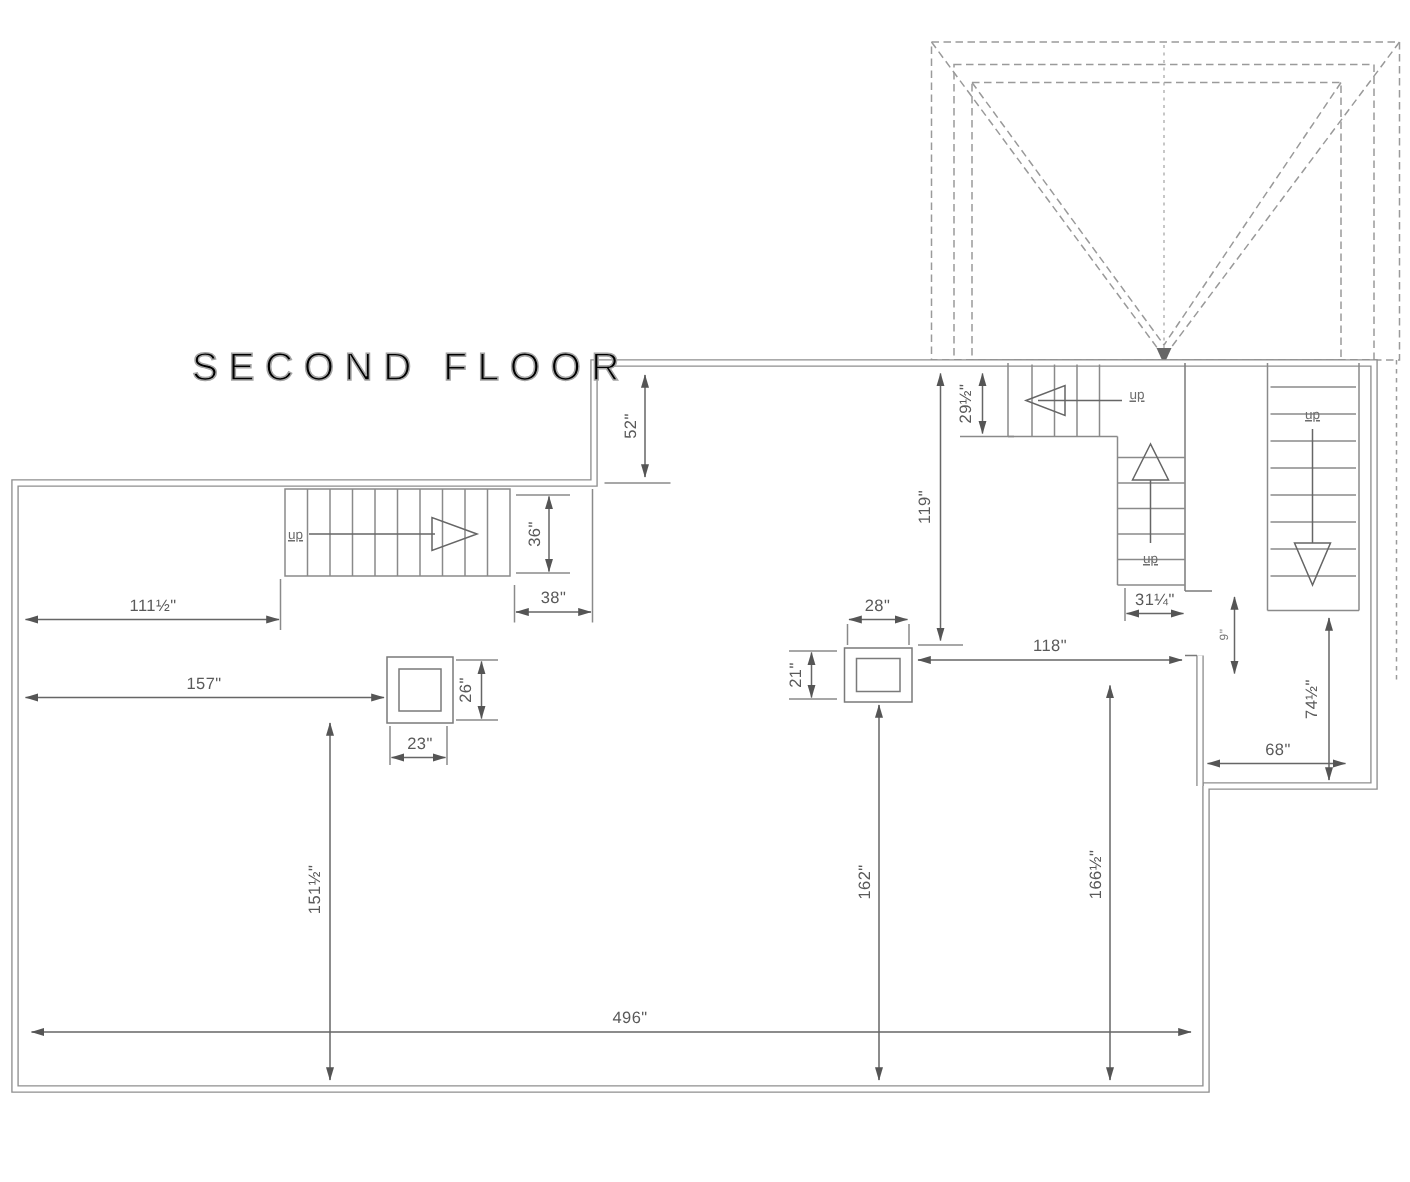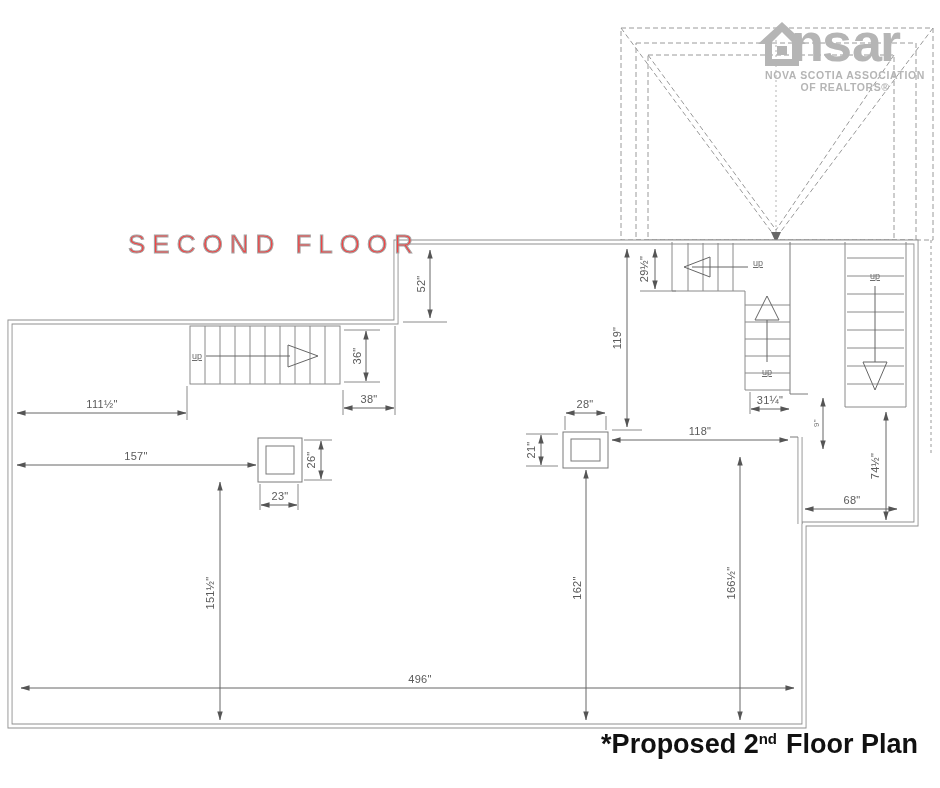--- a/index.html
+++ b/index.html
@@ -16,21 +16,21 @@
   .dim.h{transform:translate(-50%,-100%);}
   .dim.v{transform:translate(-50%,-50%) rotate(-90deg);}
   .dim.tiny{font-size:8px;color:#777;}
   .uplbl{
     position:absolute;font-size:9px;color:#6d6d6d;white-space:nowrap;
     transform:translate(-50%,-50%);font-family:"Liberation Sans",sans-serif;text-decoration:underline;
   }
   .floor-title{
     position:absolute;left:128px;top:229px;
     font-size:26px;letter-spacing:7px;font-weight:400;
-    color:#ef4444;-webkit-text-stroke:1px #a5a5a5;
+    color:#000000;-webkit-text-stroke:1px #a5a5a5;
     font-family:"Liberation Sans",sans-serif;
   }
   
   .logo{position:absolute;right:6px;top:20px;width:178px;text-align:center;color:#b5b5b5;}
   .logo-row{display:flex;align-items:flex-end;justify-content:center;line-height:.85;}
   .logo-big{font-size:54px;font-weight:700;letter-spacing:-2px;color:#b5b5b5;}
   .logo-house{margin:0 1px;}
   .logo-sub{font-size:10.5px;font-weight:700;letter-spacing:.6px;color:#b5b5b5;margin-top:3px;line-height:1.15;}
   
   .caption{
@@ -206,33 +206,15 @@
   <div class="dim h" style="left:700px;top:437px;">118"</div>
   <div class="dim h" style="left:770px;top:406px;">31¼"</div>
   <div class="dim v tiny" style="left:816px;top:423px;">9"</div>
   <div class="dim v" style="left:875px;top:466px;">74½"</div>
   <div class="dim h" style="left:852px;top:506px;">68"</div>
   <div class="dim v" style="left:210px;top:593px;">151½"</div>
   <div class="dim v" style="left:577px;top:588px;">162"</div>
   <div class="dim v" style="left:731px;top:583px;">166½"</div>
   <div class="dim h" style="left:420px;top:685px;">496"</div>
 
-  <div class="logo">
-    <div class="logo-row">
-      <span class="logo-big">ns</span>
-      <span class="logo-house">
-        <svg width="52" height="48" viewBox="0 0 52 48">
-          <path d="M26,2 L50,24 L43,24 L43,46 L9,46 L9,24 L2,24 Z
-                   M26,12 L16,22 L16,39 L36,39 L36,22 Z" fill="#b5b5b5" fill-rule="evenodd"></path>
-          <rect x="21" y="26" width="10" height="9" fill="#b5b5b5"></rect>
-        </svg>
-      </span>
-      <span class="logo-big">ar</span>
-    </div>
-    <div class="logo-sub">NOVA SCOTIA ASSOCIATION</div>
-    <div class="logo-sub" style="margin-top:0;">OF REALTORS®</div>
-  </div>
-
-  <div class="caption">
-    <span>*Proposed 2</span><sup>nd</sup><span class="gap">Floor Plan</span>
-  </div>
+
 
 </div>
 
 </body></html>

